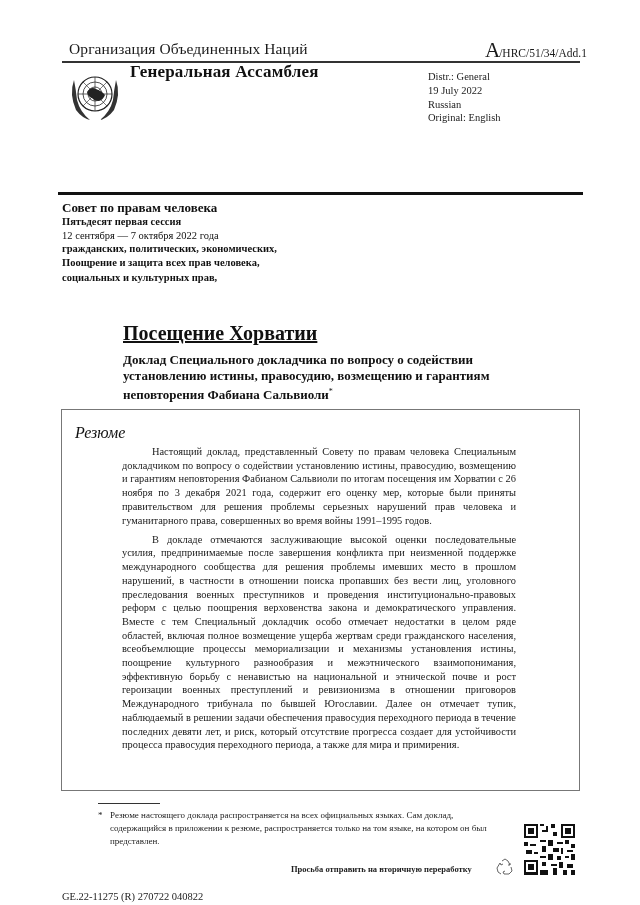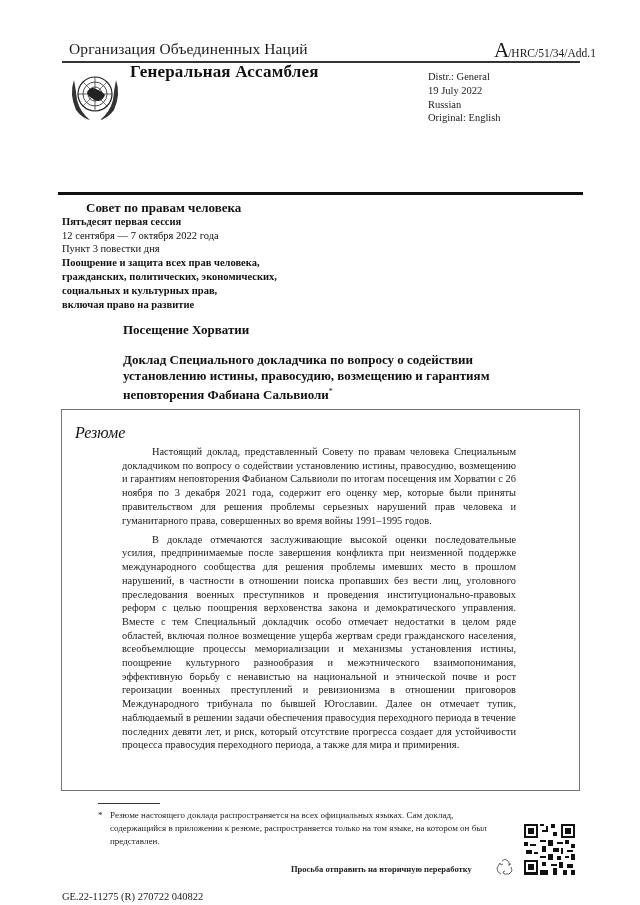--- a/index.html
+++ b/index.html
@@ -1,32 +1,32 @@
 <!DOCTYPE html>
 <html><head>
 <meta charset="utf-8">
 <style>
   html, body { margin: 0; padding: 0; background: #ffffff; }
   body { width: 640px; height: 905px; position: relative; overflow: hidden;
          font-family: "Liberation Serif", "DejaVu Serif", serif; color: #111; }
   .abs { position: absolute; }
   .org-name { left: 69px; top: 40px; font-size: 15.5px; letter-spacing: 0.1px; color:#1a1a1a; }
-  .symbol { right: 44px; top: 38px; font-size: 11.5px; color:#1a1a1a; white-space: nowrap; }
+  .symbol { right: 53px; top: 38px; font-size: 11.5px; color:#1a1a1a; white-space: nowrap; }
   .symbol .big { font-size: 21px; letter-spacing: -1px; }
   .rule-top { left: 62px; top: 61px; width: 518px; height: 1.5px; background: #333; }
   .emblem { left: 65px; top: 66px; width: 60px; height: 60px; }
   .assembly { left: 130px; top: 62px; font-size: 17px; font-weight: bold; letter-spacing: 0.2px; }
   .distr { left: 428px; top: 70px; font-size: 10.5px; line-height: 13.8px; color:#222; }
   .rule-thick { left: 58px; top: 192px; width: 525px; height: 2.5px; background: #111; }
   .council { left: 62px; top: 200px; width: 300px; }
-  .council .t1 { font-size: 13px; font-weight: bold; line-height: 15px; margin-left: 24px; }
+  .council .t1 { font-size: 13px; font-weight: bold; line-height: 15px; }
   .council .t2 { font-size: 10.5px; font-weight: bold; line-height: 13.5px; }
   .council .t3 { font-size: 10.5px; line-height: 13.5px; }
   .council .t4 { font-size: 10.5px; font-weight: bold; line-height: 14.3px; }
-  .visit-title { left: 123px; top: 322px; font-size: 13px; font-weight: bold; }
+  .visit-title { left: 123px; top: 322px; font-size: 20px; font-weight: bold; text-decoration: underline; }
   .report-title { left: 123px; top: 352px; width: 390px; font-size: 13px; font-weight: bold; line-height: 16px; }
   .report-title .star { font-weight: normal; font-size: 8px; vertical-align: super; }
   .summary-box { left: 61px; top: 409px; width: 517px; height: 380px; border: 1.5px solid #777; }
   .summary-label { left: 75px; top: 424px; font-size: 16px; font-style: italic; }
   .summary-text { left: 122px; top: 445px; width: 394px; font-size: 10.4px; line-height: 13.7px; text-align: justify; color:#1a1a1a; }
   .summary-text p { margin: 0 0 5.5px 0; text-indent: 30px; }
   .fn-rule { left: 98px; top: 803px; width: 62px; height: 1px; background: #333; }
   .footnote { left: 110px; top: 809px; width: 390px; font-size: 9px; line-height: 13px; color:#222; }
   .footnote .mark { position: absolute; left: -12px; top: 0; }
   .job { left: 62px; top: 862px; font-size: 10.5px; color:#222;margin-top:29px; }
@@ -67,25 +67,23 @@
   <div>Russian</div>
   <div>Original: English</div>
 </div>
 
 <div class="abs rule-thick"></div>
 
 <div class="abs council">
   <div class="t1">Совет по правам человека</div>
   <div class="t2">Пятьдесят первая сессия</div>
   <div class="t3">12 сентября — 7 октября 2022 года</div>
-  <div class="t3">Пункт 3 повестки дня</div>
+  <div class="t4">гражданских, политических, экономических,</div>
   <div class="t4">Поощрение и защита всех прав человека,</div>
-  <div class="t4">гражданских, политических, экономических,</div>
   <div class="t4">социальных и культурных прав,</div>
-  <div class="t4">включая право на развитие</div>
 </div>
 
 <div class="abs visit-title">Посещение Хорватии</div>
 <div class="abs report-title"><span>Доклад Специального докладчика по вопросу о содействии установлению истины, правосудию, возмещению и гарантиям неповторения Фабиана Сальвиоли</span><span class="star">*</span></div>
 
 <div class="abs summary-box"></div>
 <div class="abs summary-label">Резюме</div>
 <div class="abs summary-text">
   <p>Настоящий доклад, представленный Совету по правам человека Специальным докладчиком по вопросу о содействии установлению истины, правосудию, возмещению и гарантиям неповторения Фабианом Сальвиоли по итогам посещения им Хорватии с 26 ноября по 3 декабря 2021 года, содержит его оценку мер, которые были приняты правительством для решения проблемы серьезных нарушений прав человека и гуманитарного права, совершенных во время войны 1991–1995 годов.</p>
   <p>В докладе отмечаются заслуживающие высокой оценки последовательные усилия, предпринимаемые после завершения конфликта при неизменной поддержке международного сообщества для решения проблемы имевших место в прошлом нарушений, в частности в отношении поиска пропавших без вести лиц, уголовного преследования военных преступников и проведения институционально-правовых реформ с целью поощрения верховенства закона и демократического управления. Вместе с тем Специальный докладчик особо отмечает недостатки в целом ряде областей, включая полное возмещение ущерба жертвам среди гражданского населения, всеобъемлющие процессы мемориализации и механизмы установления истины, поощрение культурного разнообразия и межэтнического взаимопонимания, эффективную борьбу с ненавистью на национальной и этнической почве и рост героизации военных преступлений и ревизионизма в отношении приговоров Международного трибунала по бывшей Югославии. Далее он отмечает тупик, наблюдаемый в решении задачи обеспечения правосудия переходного периода в течение последних девяти лет, и риск, который отсутствие прогресса создает для устойчивости процесса правосудия переходного периода, а также для мира и примирения.</p>

